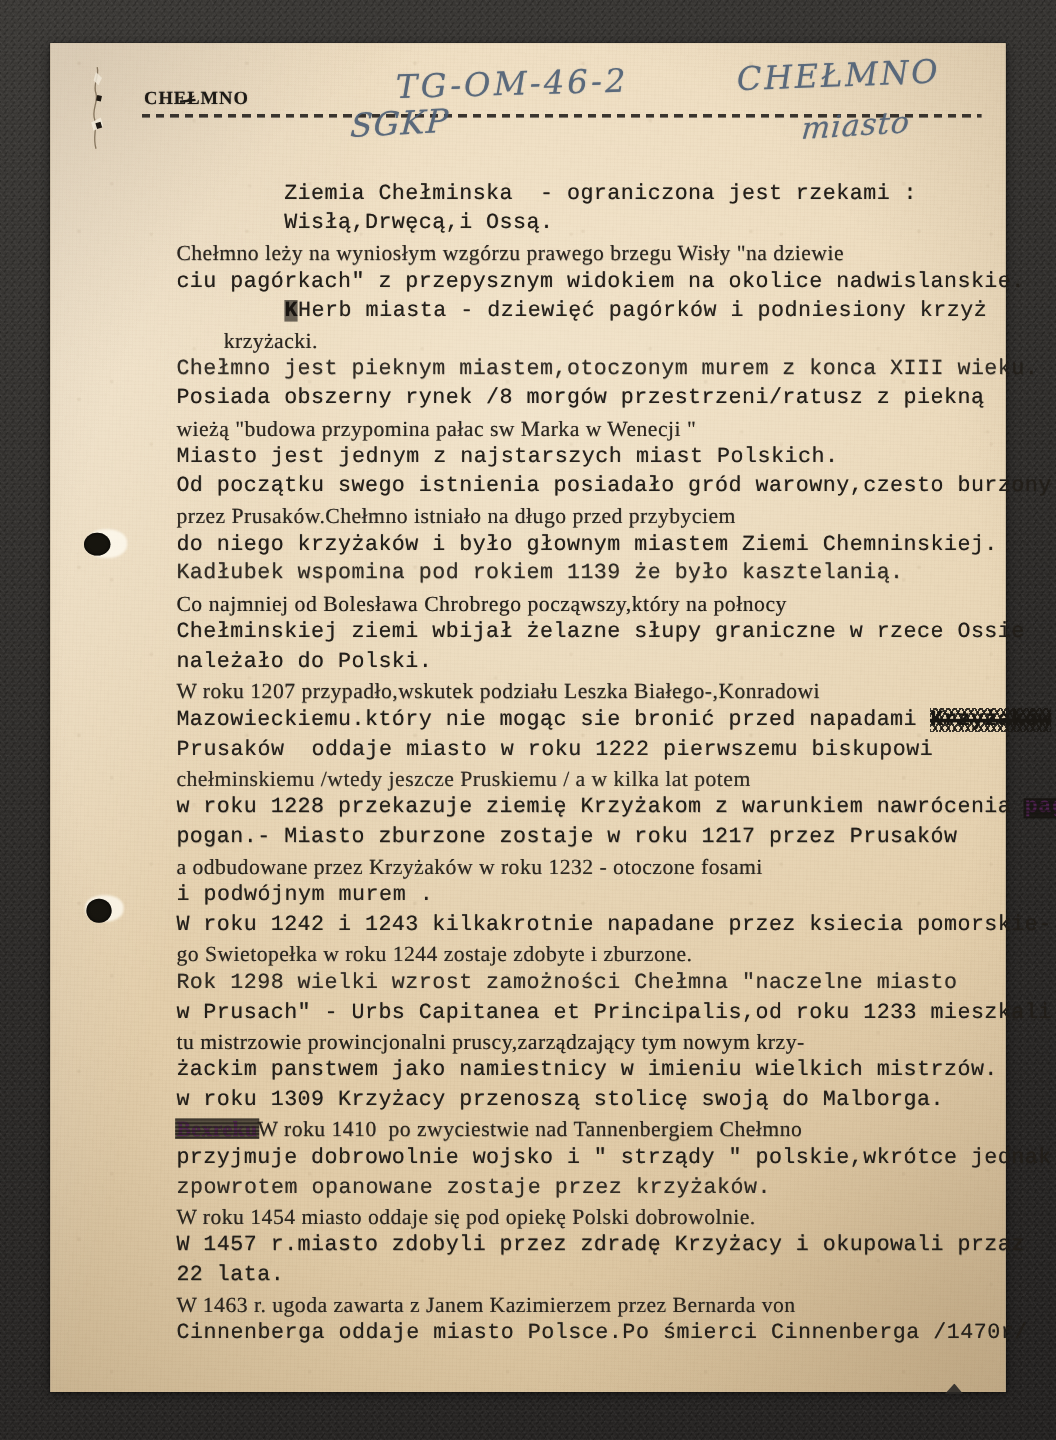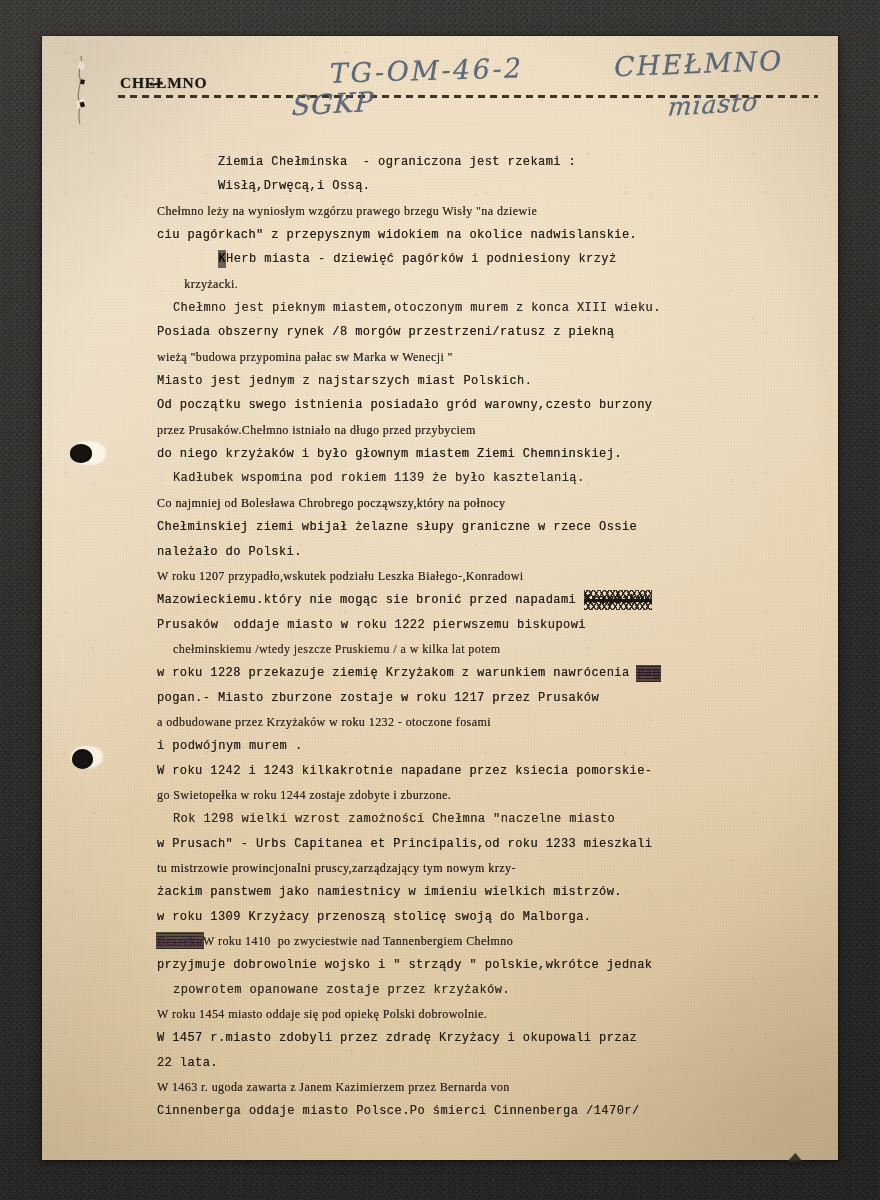--- a/index.html
+++ b/index.html
@@ -117,33 +117,33 @@
     text-shadow:0 0 1px rgba(78,96,118,.55);
     white-space:nowrap;
   }
   #hand-code{left:330px;top:55px;font-size:27px;transform:rotate(-1.6deg);letter-spacing:2.5px;}
   #hand-sig{left:292px;top:88px;font-size:27px;transform:rotate(-3deg) skewX(-7deg);letter-spacing:1px;}
   #hand-title{left:614px;top:48px;font-size:27px;transform:rotate(-2.2deg);letter-spacing:2px;}
   #hand-sub{left:668px;top:90px;font-size:25px;transform:rotate(-3.5deg) skewX(-9deg);}
 
   
   #body-text{
-    position:absolute;left:157px;top:150px;width:690px;
-    font-size:12px;
+    position:absolute;left:147px;top:150px;width:690px;
+    font-size:18px;
     line-height:24.35px;
     letter-spacing:.42px;
     color:#221e19;
     white-space:pre;
     text-shadow:0 0 .6px rgba(34,30,25,.55), .3px .2px 0 rgba(34,30,25,.22);
   }
   #body-text .ln{display:block;height:24.35px;}
   
   #body-text .ln:nth-child(3n){opacity:.95;font-family:Liberation Serif, serif;}
   #body-text .ln:nth-child(5n){opacity:.98;letter-spacing:.46px;}
-  #body-text .ln:nth-child(7n){opacity:.92;margin-left:16px;}
+  #body-text .ln:nth-child(7n){opacity:.92;}
 
   
   .xout{
     position:relative;display:inline-block;
     color:#1a1713;font-weight:bold;
   }
   .xout::before{
     content:"";position:absolute;left:0;right:0;top:46%;height:2.6px;
     background:#1a1713;
   }

